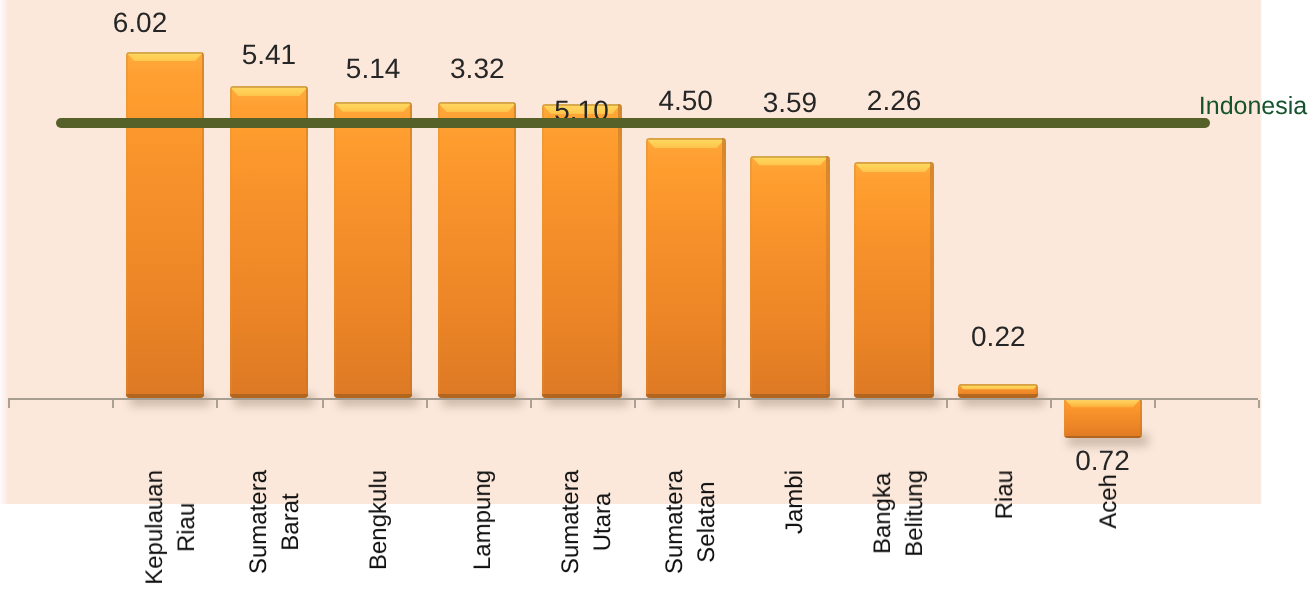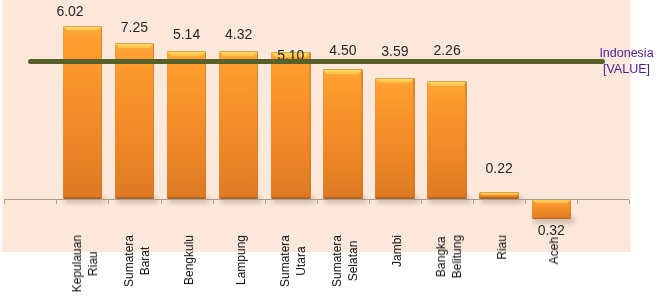--- a/index.html
+++ b/index.html
@@ -28,21 +28,21 @@
   .bar .edgeB{position:absolute;left:0;right:0;bottom:0;height:1.6px;
      background:rgba(150,88,28,.62);}
   .bar.neg .cap{background:linear-gradient(to bottom,#ffd76c 0%,#ffcb55 45%,#fdb944 75%,#fcae39 100%);}
   .vlabel{position:absolute;font-size:14px;color:#262626;white-space:nowrap;text-align:center;transform:translateZ(0);}
   .axisline{position:absolute;background:#a89d91;height:1.3px;}
   .tick{position:absolute;background:#aaa094;width:1px;height:4px;}
   .catbox{position:absolute;font-size:12px;color:#111111;
           transform-origin:0 0;transform:rotate(-90deg) translate(-100%,0) translateZ(0);
           line-height:16.0px;text-align:center;}
   .greenline{position:absolute;background:#566029;border-radius:3px;}
-  .serieslabel{position:absolute;font-size:12.5px;color:#4c1d95;text-align:center;line-height:16px;transform:translateZ(0);}
+  .serieslabel{position:absolute;font-size:12.5px;color:#14532d;text-align:center;line-height:16px;transform:translateZ(0);}
 </style>
 </head>
 <body>
 
 <div id="chart">
   <div class="plotbg"></div>
   <div id="bars">
       <div class="bar" style="left: 62.6px; top: 25.525px; width: 39.5px; height: 173.075px;">
         <div class="shadow"></div>
         <div class="body">
@@ -175,29 +175,29 @@
       <div class="tick" style="left: 316.8px; top: 199.6px;"></div>
       <div class="tick" style="left: 368.9px; top: 199.6px;"></div>
       <div class="tick" style="left: 421px; top: 199.6px;"></div>
       <div class="tick" style="left: 473.1px; top: 199.6px;"></div>
       <div class="tick" style="left: 525.2px; top: 199.6px;"></div>
       <div class="tick" style="left: 577.3px; top: 199.6px;"></div>
       <div class="tick" style="left: 629.4px; top: 199.6px;"></div>
     </div>
   <div id="labels">
       <div class="vlabel" style="left: 40px; width: 60px; top: 2.5px;">6.02</div>
-      <div class="vlabel" style="left: 104.45px; width: 60px; top: 18.5px;">7.25</div>
+      <div class="vlabel" style="left: 104.45px; width: 60px; top: 18.5px;">5.41</div>
       <div class="vlabel" style="left: 156.55px; width: 60px; top: 25.5px;">5.14</div>
-      <div class="vlabel" style="left: 208.65px; width: 60px; top: 25.5px;">4.32</div>
+      <div class="vlabel" style="left: 208.65px; width: 60px; top: 25.5px;">3.32</div>
       <div class="vlabel" style="left: 260.75px; width: 60px; top: 47px;">5.10</div>
       <div class="vlabel" style="left: 312.85px; width: 60px; top: 41.5px;">4.50</div>
       <div class="vlabel" style="left: 364.95px; width: 60px; top: 42.5px;">3.59</div>
       <div class="vlabel" style="left: 417.05px; width: 60px; top: 42px;">2.26</div>
       <div class="vlabel" style="left: 469.15px; width: 60px; top: 160px;">0.22</div>
-      <div class="vlabel" style="left: 521.25px; width: 60px; top: 221.5px;">0.32</div>
+      <div class="vlabel" style="left: 521.25px; width: 60px; top: 221.5px;">0.72</div>
     </div>
   <div id="cats">
       <div class="catbox" style="left: 68.65px; top: 235px; width: max-content; white-space: nowrap;">
         <div>Kepulauan</div>
         <div>Riau</div>
       </div>
       <div class="catbox" style="left: 120.75px; top: 235px; width: max-content; white-space: nowrap;">
         <div>Sumatera</div>
         <div>Barat</div>
       </div>
@@ -225,15 +225,14 @@
       <div class="catbox" style="left: 493.6px; top: 235px; width: max-content; white-space: nowrap;">
         <div>Riau</div>
       </div>
       <div class="catbox" style="left: 545.7px; top: 236.5px; width: max-content; white-space: nowrap;">
         <div>Aceh</div>
       </div>
     </div>
   <div class="greenline" id="refline" style="left: 28.3px; top: 58.6612px; width: 577.2px; height: 5.2px; border-radius: 2.6px; background: rgb(86, 96, 41);"></div>
   <div class="serieslabel" id="reflabel" style="left: 596.5px; top: 45px; width: 60px;">
     <div>Indonesia</div>
-    <div>[VALUE]</div>
   </div>
 </div>
 
 </body></html>

